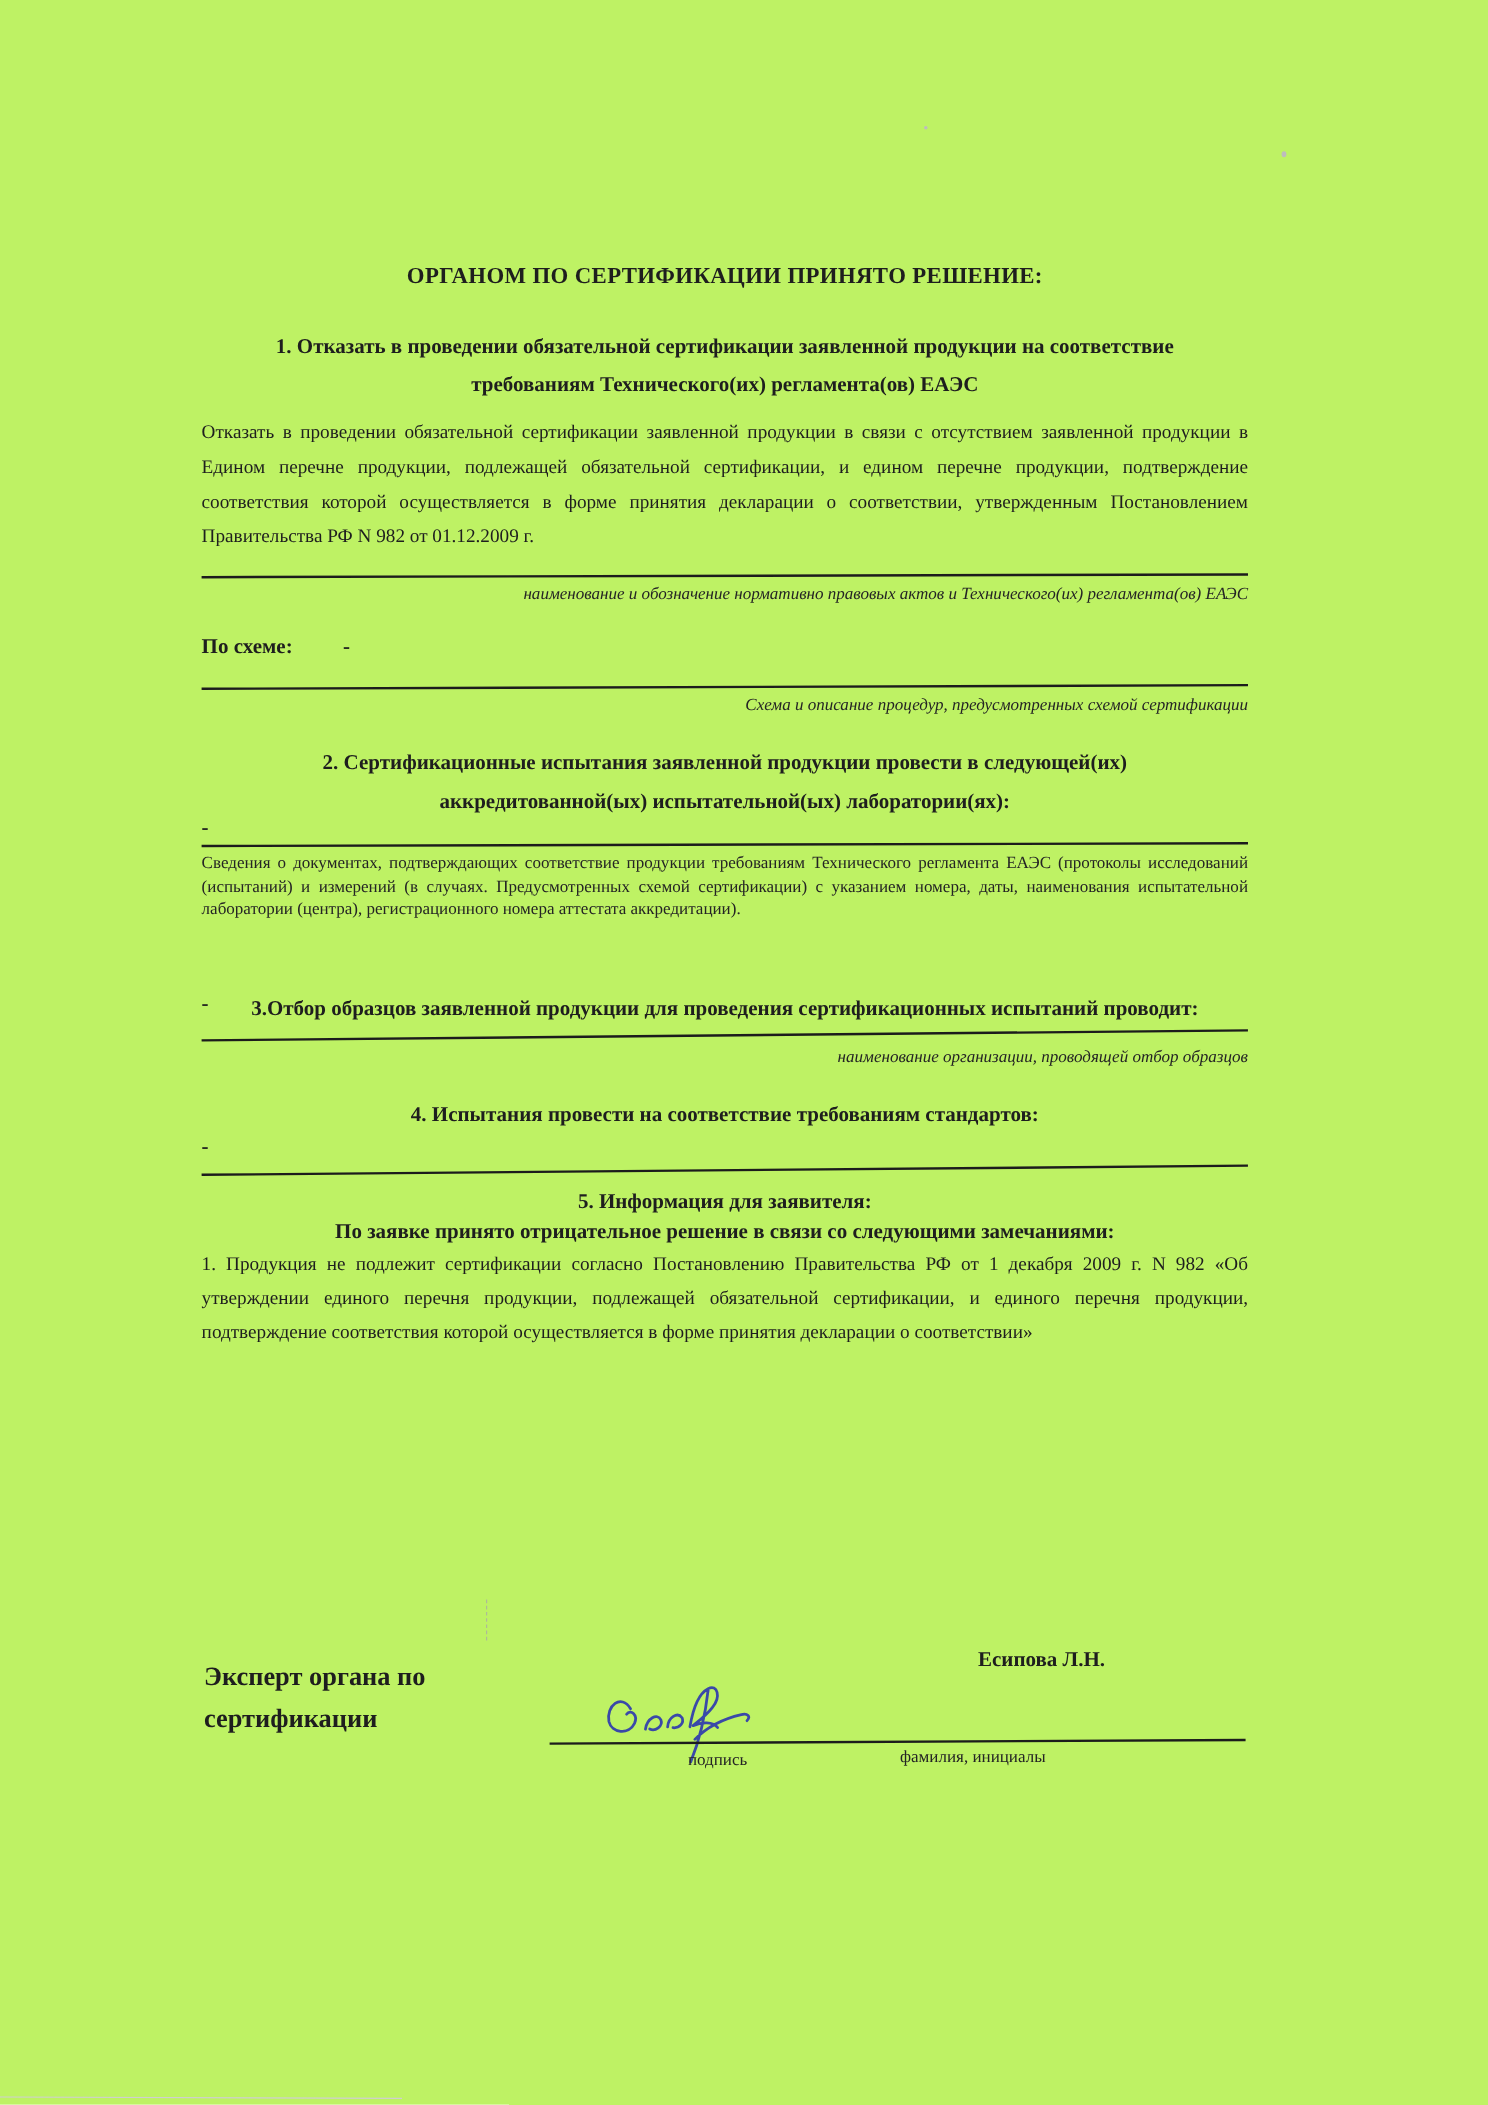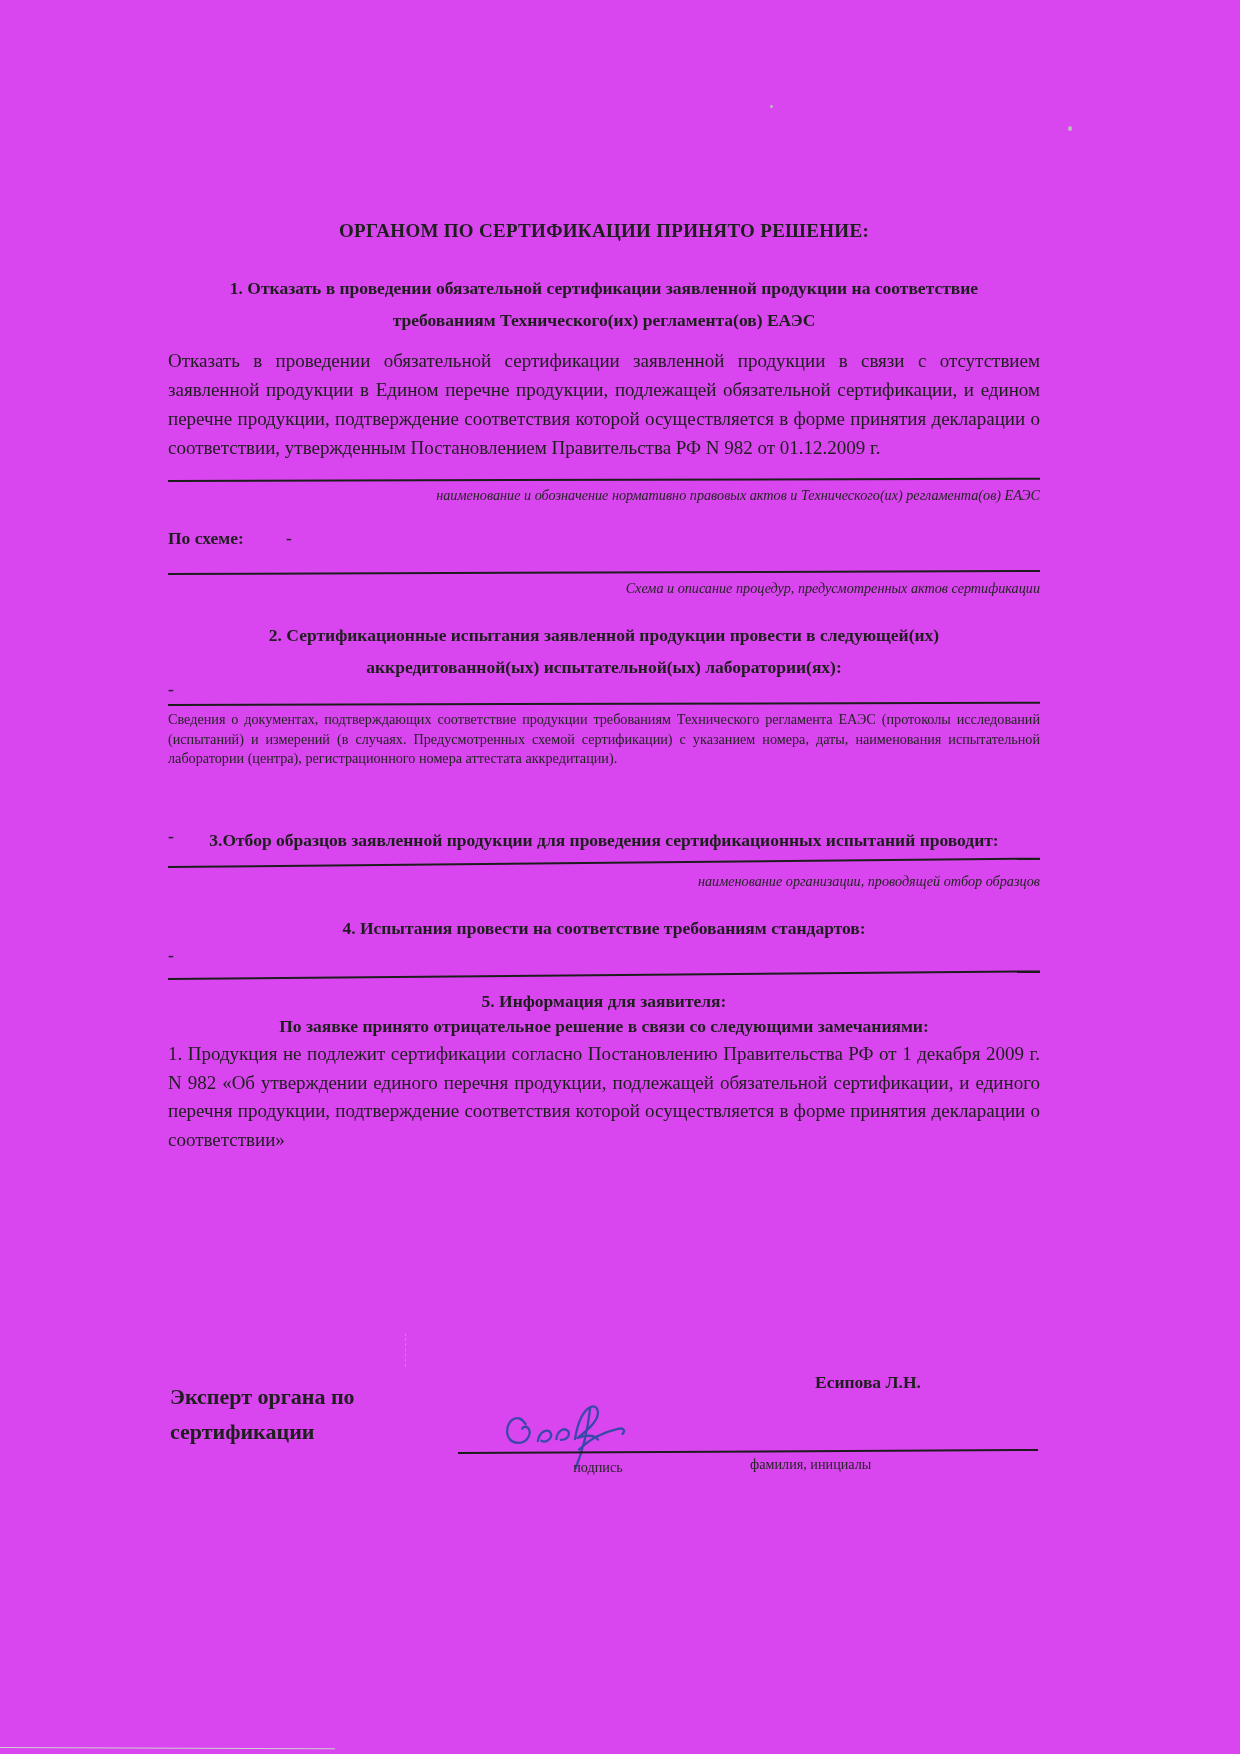--- a/index.html
+++ b/index.html
@@ -1,30 +1,30 @@
 <!DOCTYPE html>
 <html lang="ru"><head>
 <meta charset="utf-8">
 <style>
   html,body{margin:0;padding:0;background:#ffffff;}
   .page{
     position:relative;
     width:1240px;height:1754px;
-    background:#d946ef;
+    background:#bef264;
     font-family:"Liberation Serif","DejaVu Serif",serif;
     color:#1e1e1e;
     overflow:hidden;
   }
   .abs{position:absolute;left:168px;width:872px;}
   .title{
     top:220px;text-align:center;
     font-size:19px;font-weight:bold;letter-spacing:.3px;
   }
   .h-bold{font-size:17.5px;font-weight:bold;line-height:32px;text-align:center;}
-  .body-text{font-size:19px;line-height:29px;text-align:justify;}
+  .body-text{font-size:16px;line-height:29px;text-align:justify;}
   .dash{font-size:17.5px;font-weight:bold;line-height:18px;}
   .rule{height:0;border-top:2px solid #1c1c1c;transform-origin:left center;}
   .rule.thick{border-top-width:2.5px;}
   .caption{font-size:14.2px;line-height:19.5px;color:#242424;}
   .caption.center{text-align:right;font-style:italic;}
   .caption.justify{text-align:justify;}
   .scheme-row{display:flex;align-items:baseline;}
   .scheme-label{font-size:17.5px;font-weight:bold;}
   .scheme-value{font-size:17.5px;font-weight:bold;margin-left:42px;}
   .sig-role{left:170px;width:230px;font-size:22px;font-weight:bold;line-height:35px;white-space:pre-line;}
@@ -62,21 +62,21 @@
 
   <div class="abs rule" style="top:480px;transform:rotate(-.15deg);"></div>
   <div class="abs caption center" style="top:486px;">наименование и обозначение нормативно правовых актов и Технического(их) регламента(ов) ЕАЭС</div>
 
   <div class="abs scheme-row" style="top:528px;">
     <span class="scheme-label">По схеме:</span>
     <span class="scheme-value">-</span>
   </div>
 
   <div class="abs rule" style="top:573px;transform:rotate(-.2deg);"></div>
-  <div class="abs caption center" style="top:579px;">Схема и описание процедур, предусмотренных актов сертификации</div>
+  <div class="abs caption center" style="top:579px;">Схема и описание процедур, предусмотренных схемой сертификации</div>
 
   <div class="abs h-bold" style="top:619px;">
     <div>2. Сертификационные испытания заявленной продукции провести в следующей(их)</div>
     <div>аккредитованной(ых) испытательной(ых) лаборатории(ях):</div>
   </div>
   <div class="abs dash" style="top:680px;">-</div>
   <div class="abs rule" style="top:704px;transform:rotate(-.15deg);"></div>
   <div class="abs caption justify" style="top:710px;">Сведения о документах, подтверждающих соответствие продукции требованиям Технического регламента ЕАЭС (протоколы исследований (испытаний) и измерений (в случаях. Предусмотренных схемой сертификации) с указанием номера, даты, наименования испытательной лаборатории (центра), регистрационного номера аттестата аккредитации).</div>
 
   <div class="abs h-bold" style="top:792px;margin-top:32px;">3.Отбор образцов заявленной продукции для проведения сертификационных испытаний проводит:</div>

